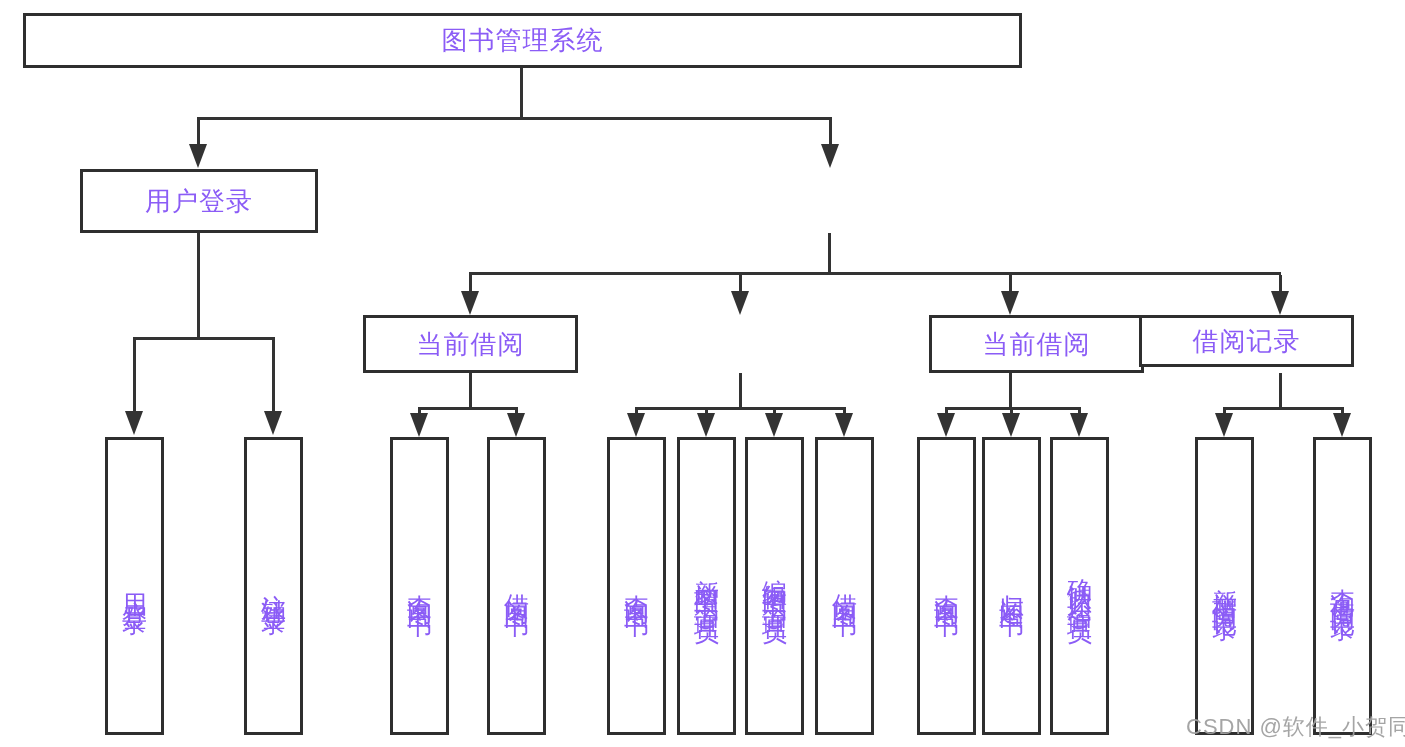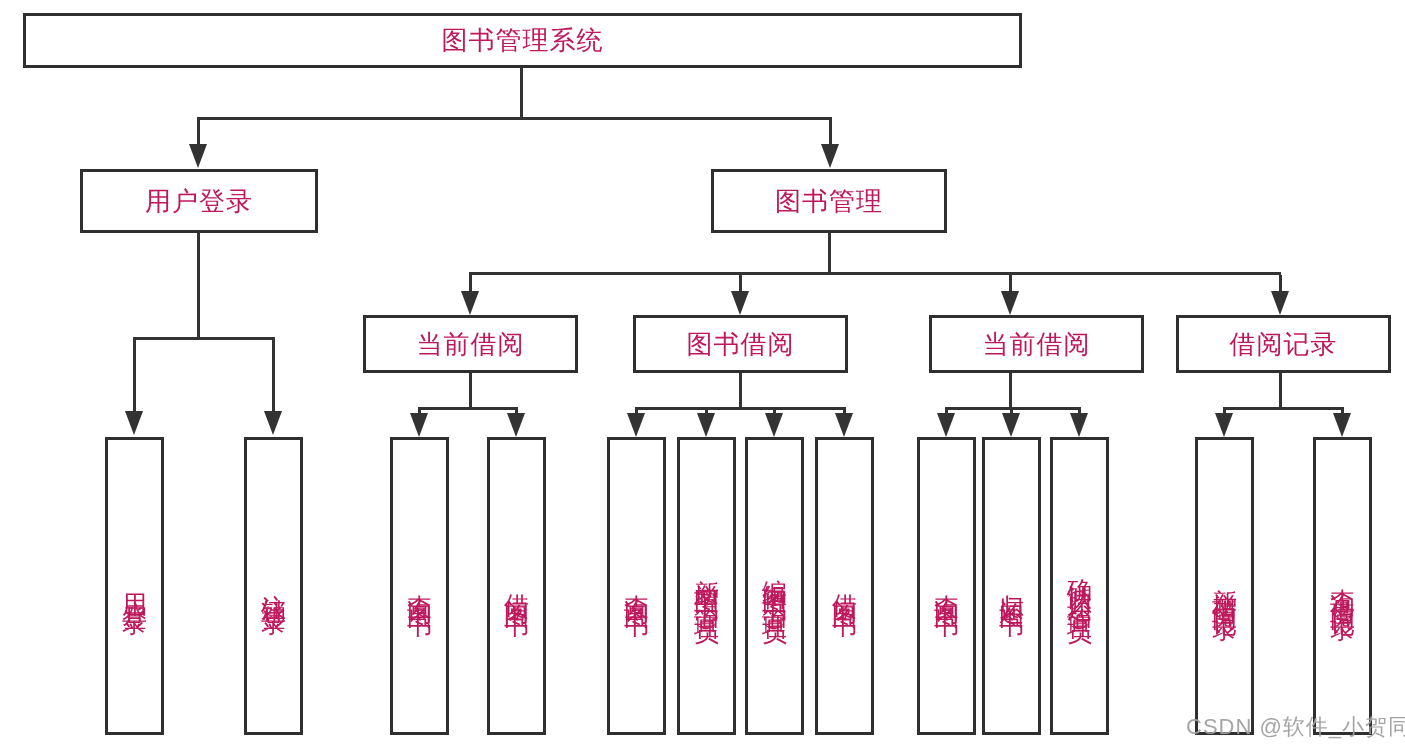--- a/index.html
+++ b/index.html
@@ -2,21 +2,21 @@
 <html><head>
 <meta charset="utf-8">
 <style>
   html,body{margin:0;padding:0;background:#ffffff;}
   .canvas{
     position:relative;width:1405px;height:747px;background:#ffffff;
     font-family:"Liberation Sans","DejaVu Sans",sans-serif;overflow:hidden;
   }
   .node{
     position:absolute;box-sizing:border-box;background:#ffffff;
-    border:3px solid #2f2f2f;color:#be185d;
+    border:3px solid #2f2f2f;color:#8b5cf6;
     display:flex;align-items:center;justify-content:center;
   }
   .node.h{font-size:26px;letter-spacing:1px;white-space:nowrap;}
   .node.v span{
     writing-mode:vertical-rl;text-orientation:mixed;
     font-size:25px;letter-spacing:6px;line-height:1.15;
   }
   .vline{position:absolute;width:3px;background:#333333;}
   .hline{position:absolute;height:3px;background:#333333;}
   .arr{
@@ -38,44 +38,42 @@
   <div class="node h" style="left:23px;top:13px;width:999px;height:55px">图书管理系统</div>
 
   <div class="vline" style="left:520px;top:68px;height:50px"></div>
   <div class="hline" style="left:197px;top:117px;width:635px"></div>
   <div class="vline" style="left:197px;top:120px;height:26px"></div>
   <div class="arr" style="left:189px;top:144px"></div>
   <div class="vline" style="left:829px;top:120px;height:26px"></div>
   <div class="arr" style="left:821px;top:144px"></div>
 
   <div class="node h" style="left:80px;top:169px;width:238px;height:64px">用户登录</div>
-  <div class="node h" style="left:711px;top:169px;width:236px;height:64px">图书管理</div>
 
   <div class="vline" style="left:197px;top:233px;height:106px"></div>
   <div class="hline" style="left:133px;top:337px;width:142px"></div>
   <div class="vline" style="left:133px;top:340px;height:72px"></div>
   <div class="arr" style="left:125px;top:411px"></div>
   <div class="vline" style="left:272px;top:340px;height:72px"></div>
   <div class="arr" style="left:264px;top:411px"></div>
 
   <div class="vline" style="left:828px;top:233px;height:42px"></div>
   <div class="hline" style="left:469px;top:272px;width:812px"></div>
   <div class="vline" style="left:469px;top:275px;height:17px"></div>
   <div class="arr" style="left:461px;top:291px"></div>
   <div class="vline" style="left:739px;top:275px;height:17px"></div>
   <div class="arr" style="left:731px;top:291px"></div>
   <div class="vline" style="left:1009px;top:275px;height:17px"></div>
   <div class="arr" style="left:1001px;top:291px"></div>
   <div class="vline" style="left:1279px;top:275px;height:17px"></div>
   <div class="arr" style="left:1271px;top:291px"></div>
 
   <div class="node h" style="left:363px;top:315px;width:215px;height:58px">当前借阅</div>
-  <div class="node h" style="left:633px;top:315px;width:215px;height:58px">图书借阅</div>
   <div class="node h" style="left:929px;top:315px;width:215px;height:58px">当前借阅</div>
-  <div class="node h" style="left:1176px;top:315px;width:215px;height:58px">借阅记录</div>
+  <div class="node h" style="left:1139px;top:315px;width:215px;height:52px">借阅记录</div>
 
   <div class="vline" style="left:469px;top:373px;height:37px"></div>
   <div class="hline" style="left:418px;top:407px;width:100px"></div>
   <div class="vline" style="left:418px;top:410px;height:5px"></div>
   <div class="arr" style="left:410px;top:413px"></div>
   <div class="vline" style="left:515px;top:410px;height:5px"></div>
   <div class="arr" style="left:507px;top:413px"></div>
 
   <div class="vline" style="left:739px;top:373px;height:37px"></div>
   <div class="hline" style="left:635px;top:407px;width:211px"></div>

